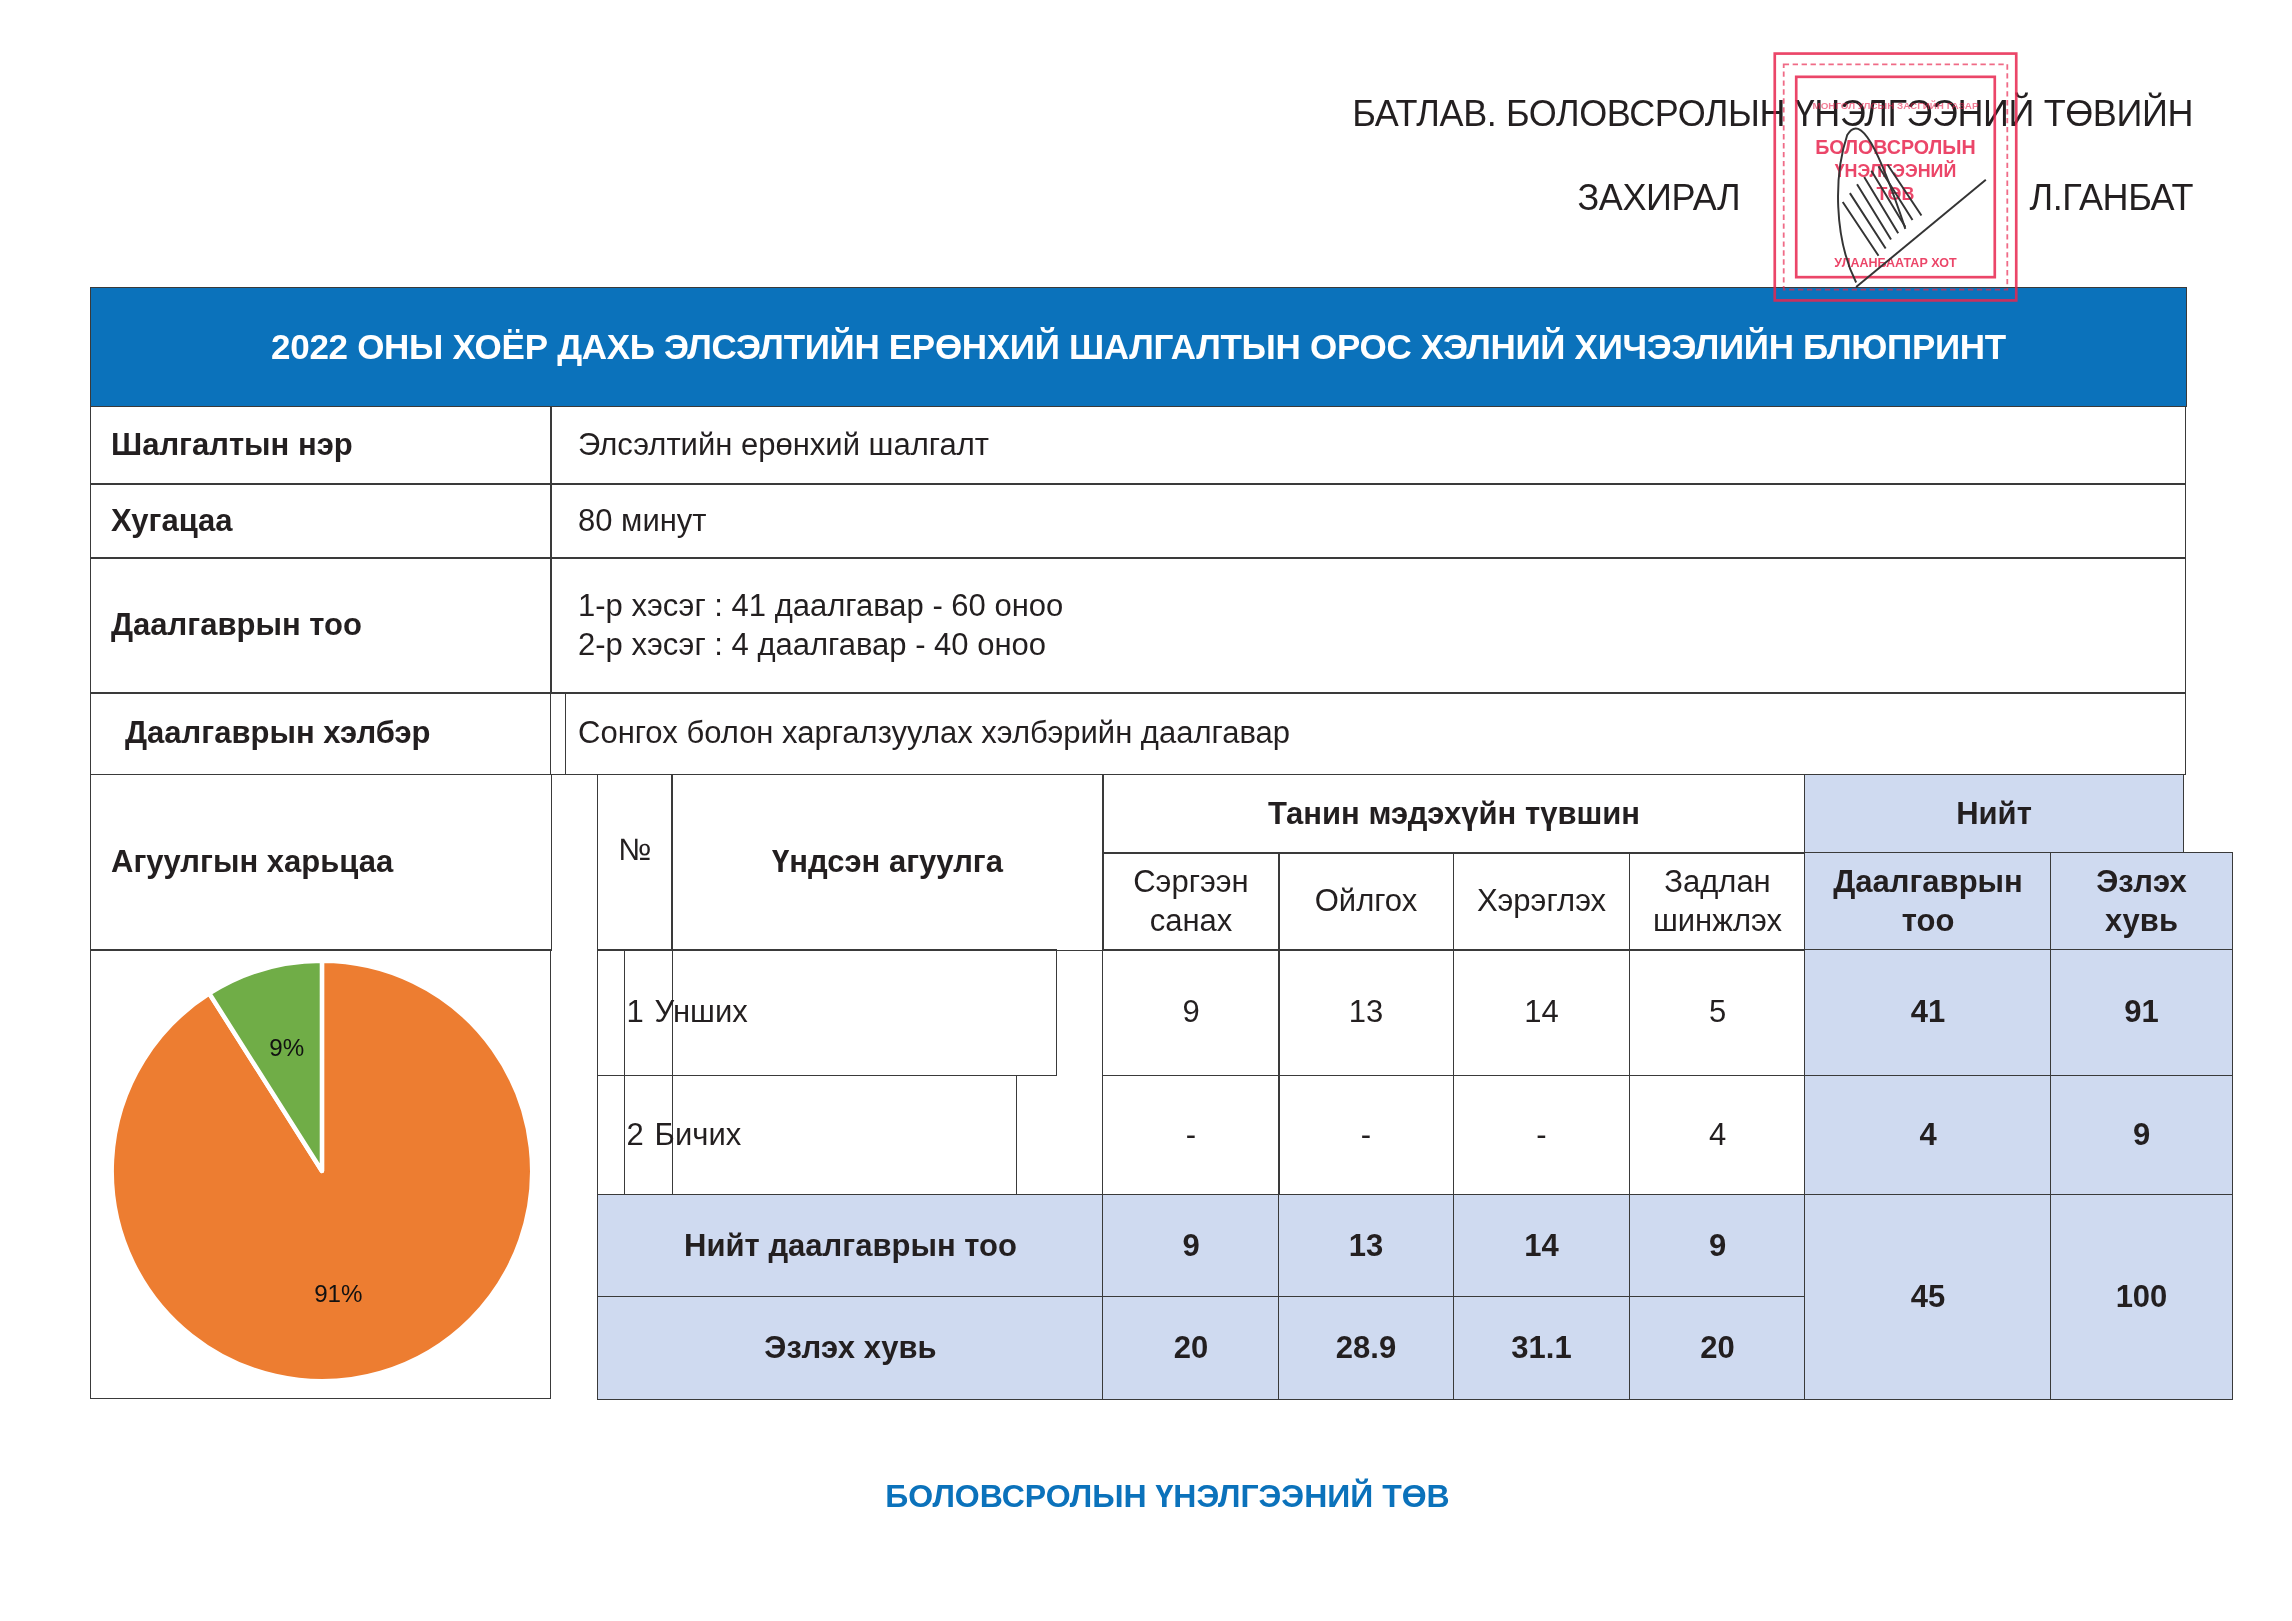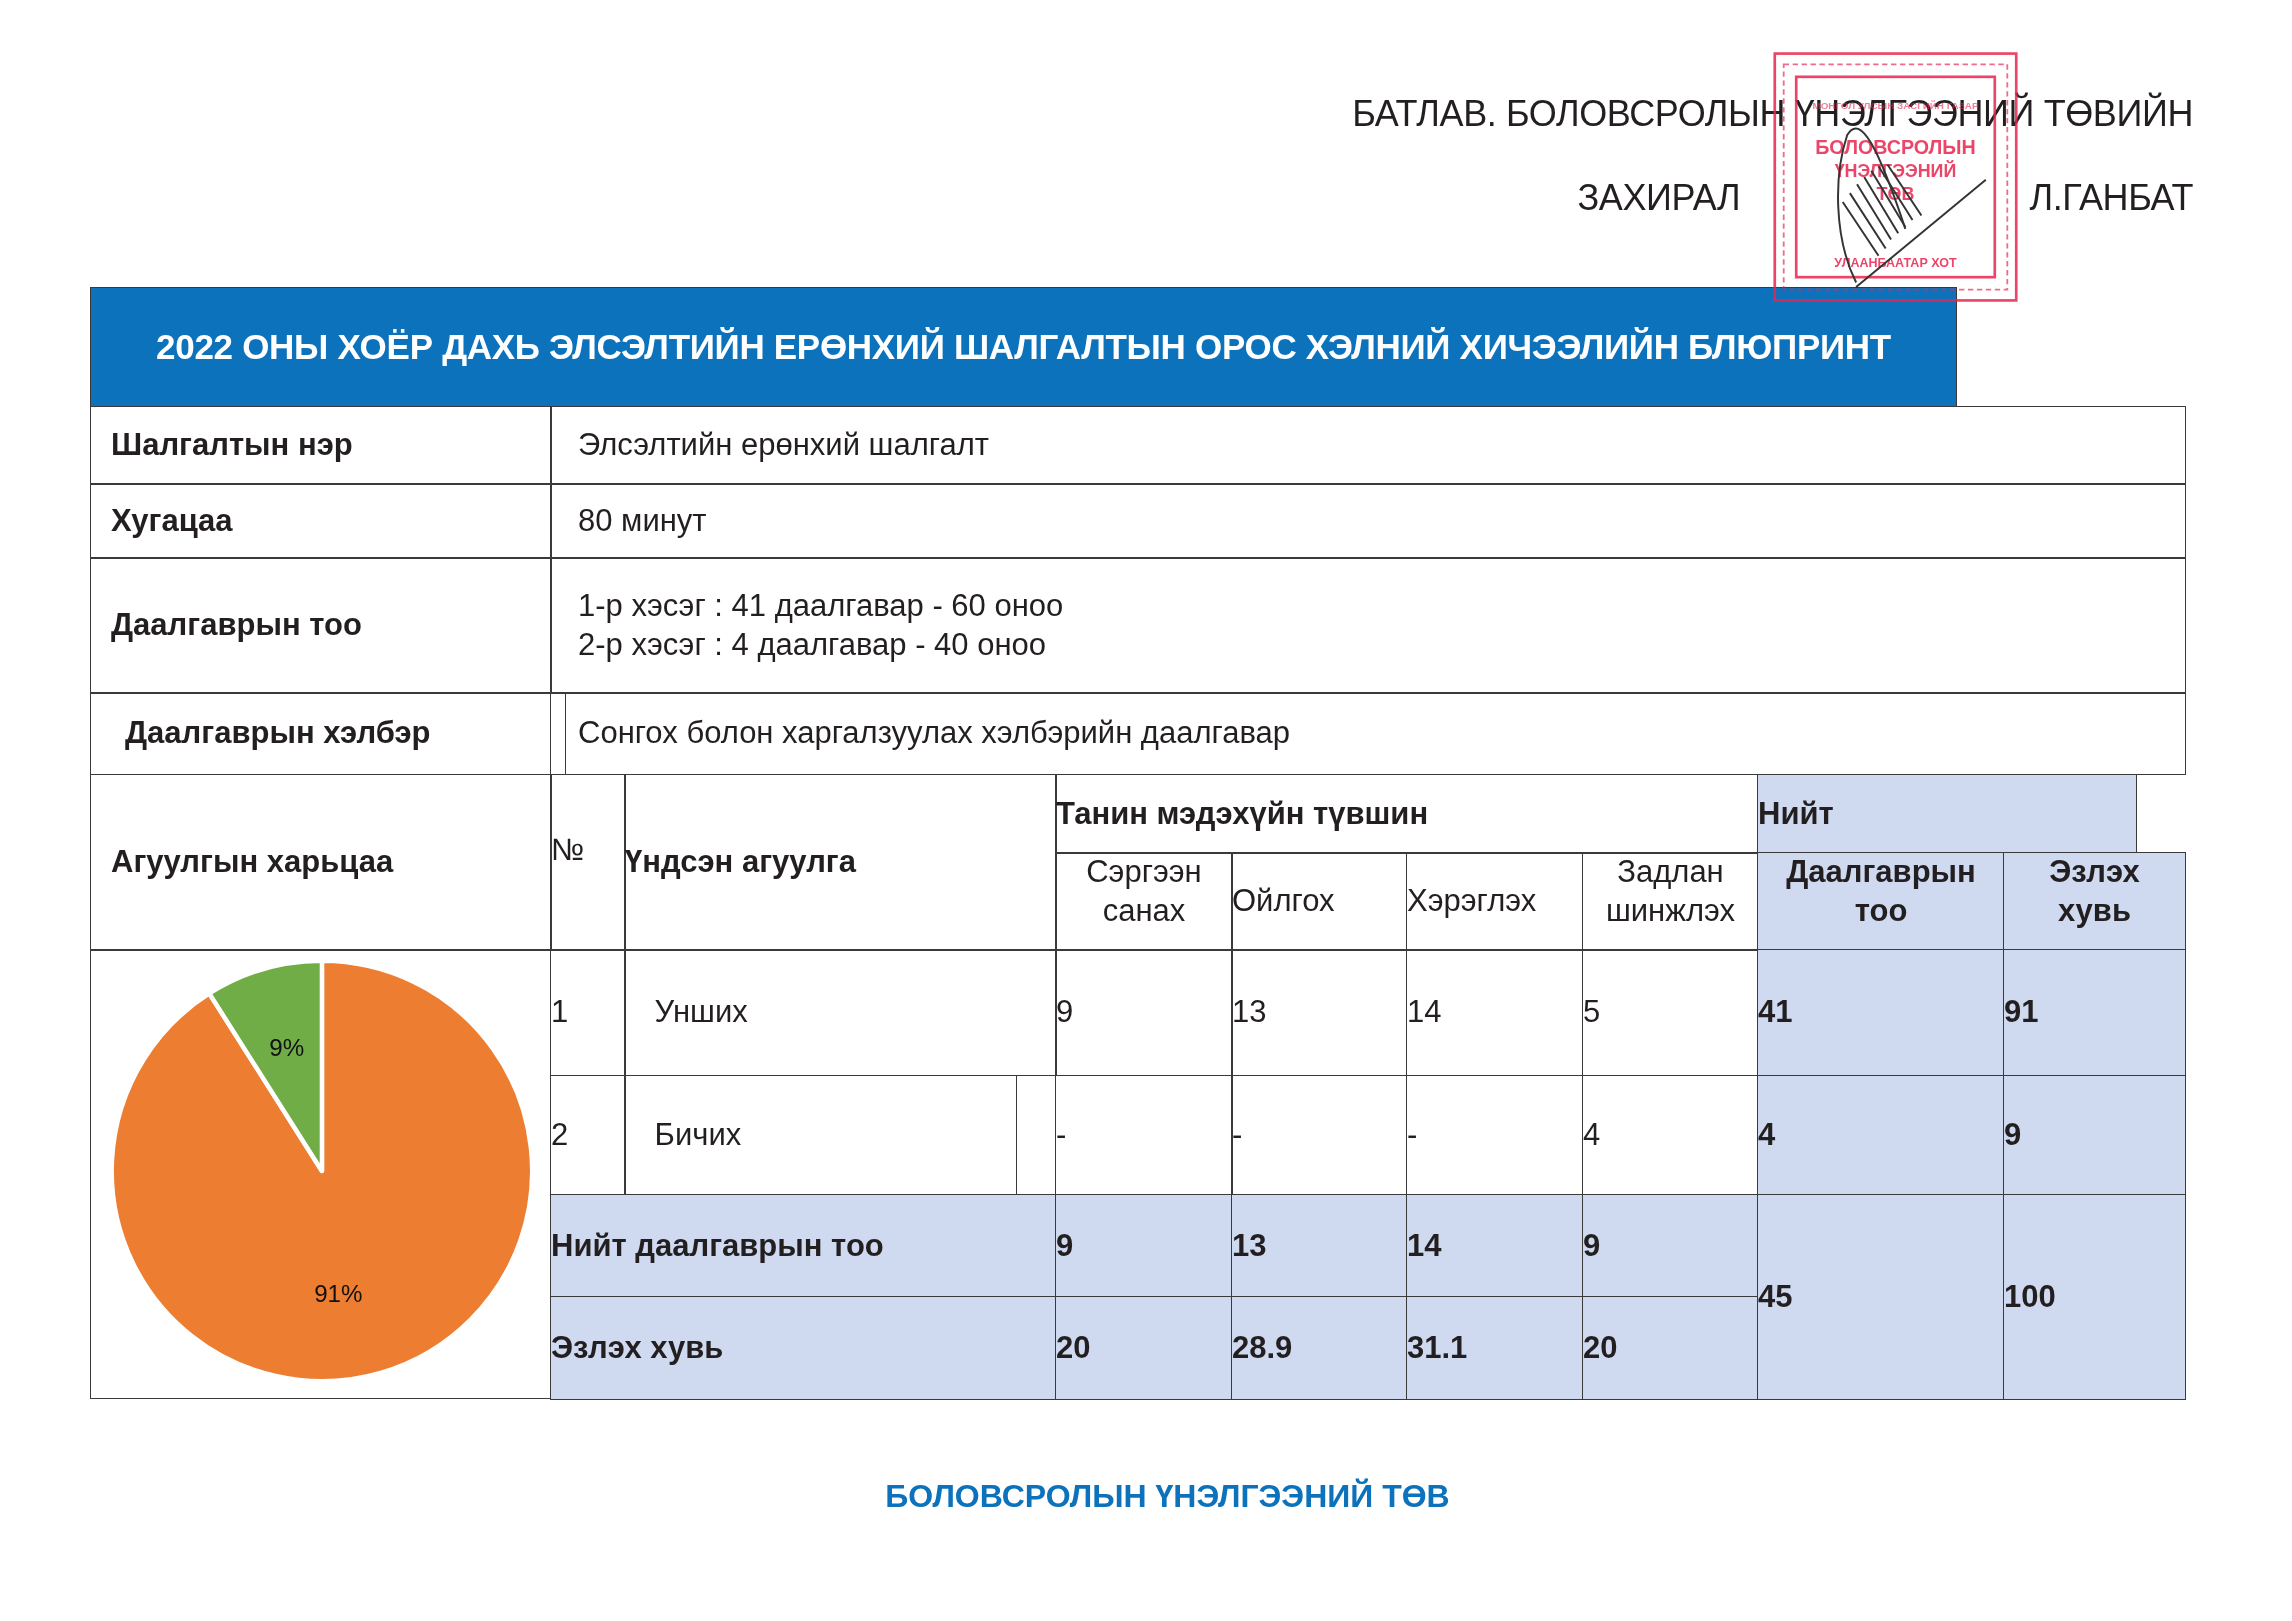--- a/index.html
+++ b/index.html
@@ -12,27 +12,27 @@
   .approve.l2 { top: 177px; }
   .approve .director { position: absolute; left: -452px; top: 0; }
 
   
   .stamp { position: absolute; left: 1771px; top: 50px; width: 249px; height: 254px; z-index: 3; opacity: .85; }
 
   
   .grid { position: absolute; left: 0; top: 0; width: 2293px; height: 1621px; }
   .cell { position: absolute; box-sizing: border-box; border: 1.8px solid #3a3a3a; display: flex;
           align-items: center; font-size: 31px; line-height: 1.25; }
-  .cell.center { text-align: center; }
+  .cell.center { justify-content: center; text-align: center; margin-left: 47px; }
   .cell.left { justify-content: flex-start; padding-left: 20px; }
   .cell.left2 { justify-content: flex-start; padding-left: 27px; }
   .cell.bold { font-weight: bold; }
   .cell.blue { background: #cfdaf0; }
   .cell.stack { flex-direction: column; justify-content: center; align-items: flex-start; }
-  .banner { position: absolute; left: 90px; top: 287px; width: 1867px; height: 120px; box-sizing: border-box;
+  .banner { position: absolute; left: 90px; top: 287px; width: 2097px; height: 120px; box-sizing: border-box;
             background: #0b72bb; border: 1.8px solid #3a3a3a; display: flex; align-items: center; justify-content: center;
             color: #ffffff; font-weight: bold; font-size: 35px; letter-spacing: -0.3px; z-index: 1; }
 
   .pie-cell { position: absolute; left: 90px; top: 949px; width: 461px; height: 450px; box-sizing: border-box;
               border: 1.8px solid #3a3a3a; }
   .pie-cell svg { position: absolute; left: 0; top: 0; }
 
   .footer { position: absolute; left: 0; width: 2293px; top: 1478px; text-align: center; font-weight: bold;
             font-size: 32px; color: #0b72bb; padding-left: 21px; }
 </style>

